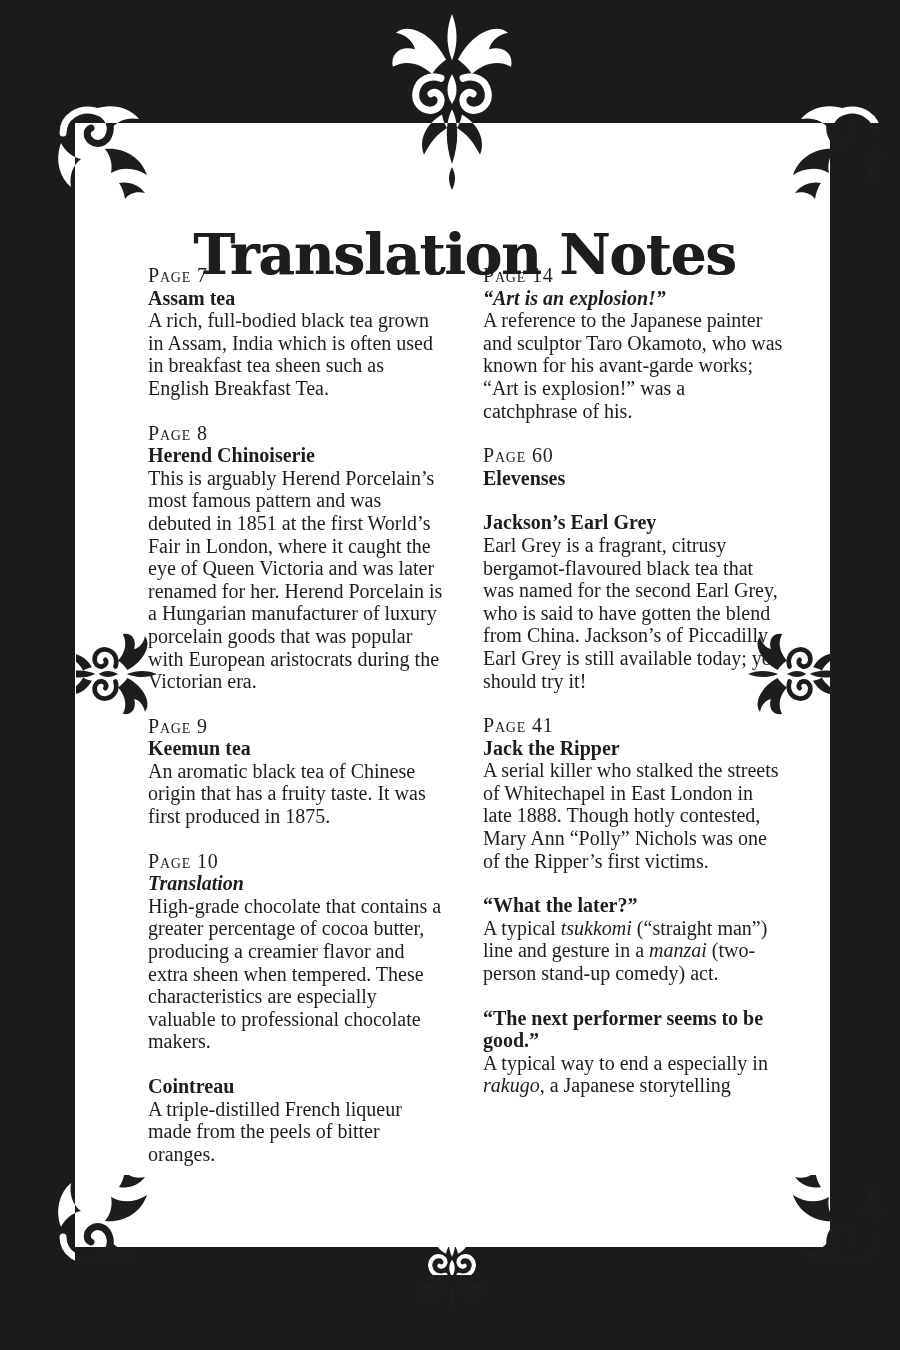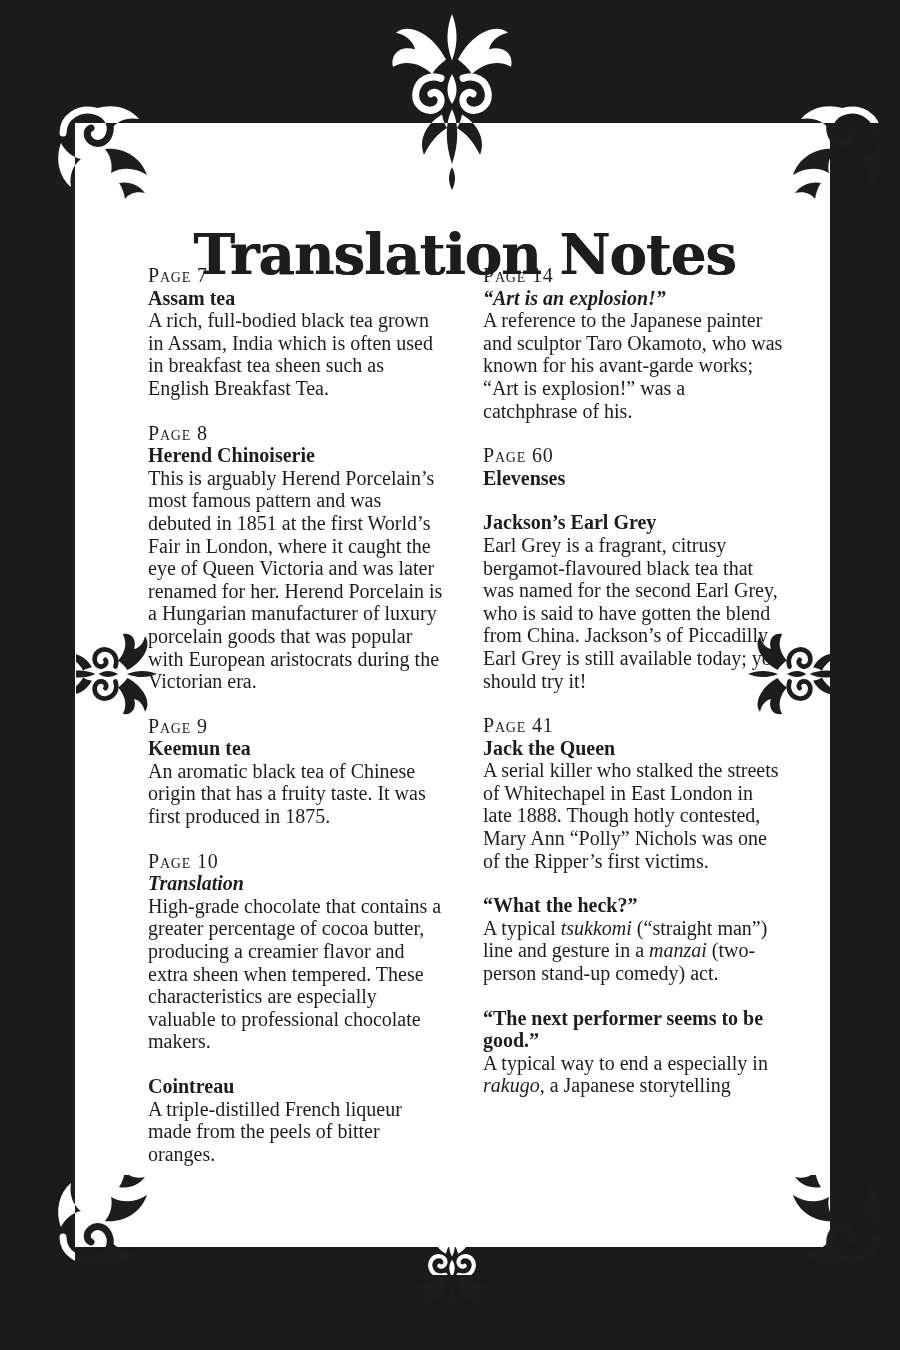--- a/index.html
+++ b/index.html
@@ -163,25 +163,25 @@
         <div class="entry">
           <div class="page-label">Page 60</div>
           <div class="entry-title bold">Elevenses</div>
         </div>
         <div class="entry">
           <div class="entry-title bold">Jackson’s Earl Grey</div>
           <div class="entry-body"><span>Earl Grey is a fragrant, citrusy bergamot-flavoured black tea that was named for the second Earl Grey, who is said to have gotten the blend from China. Jackson’s of Piccadilly Earl Grey is still available today; you should try it!</span></div>
         </div>
         <div class="entry">
           <div class="page-label">Page 41</div>
-          <div class="entry-title bold">Jack the Queen</div>
+          <div class="entry-title bold">Jack the Ripper</div>
           <div class="entry-body"><span>A serial killer who stalked the streets of Whitechapel in East London in late 1888. Though hotly contested, Mary Ann “Polly” Nichols was one of the Ripper’s first victims.</span></div>
         </div>
         <div class="entry">
-          <div class="entry-title bold">“What the heck?”</div>
+          <div class="entry-title bold">“What the later?”</div>
           <div class="entry-body"><span>A typical </span><i>tsukkomi</i><span> (“straight man”) line and gesture in a </span><i>manzai</i><span> (two-person stand-up comedy) act.</span></div>
         </div>
         <div class="entry">
           <div class="entry-title bold">“The next performer seems to be good.”</div>
           <div class="entry-body"><span>A typical way to end a especially in </span><i>rakugo</i><span>, a Japanese storytelling</span></div>
         </div>
       </div>
   </div>
 </div>
 

